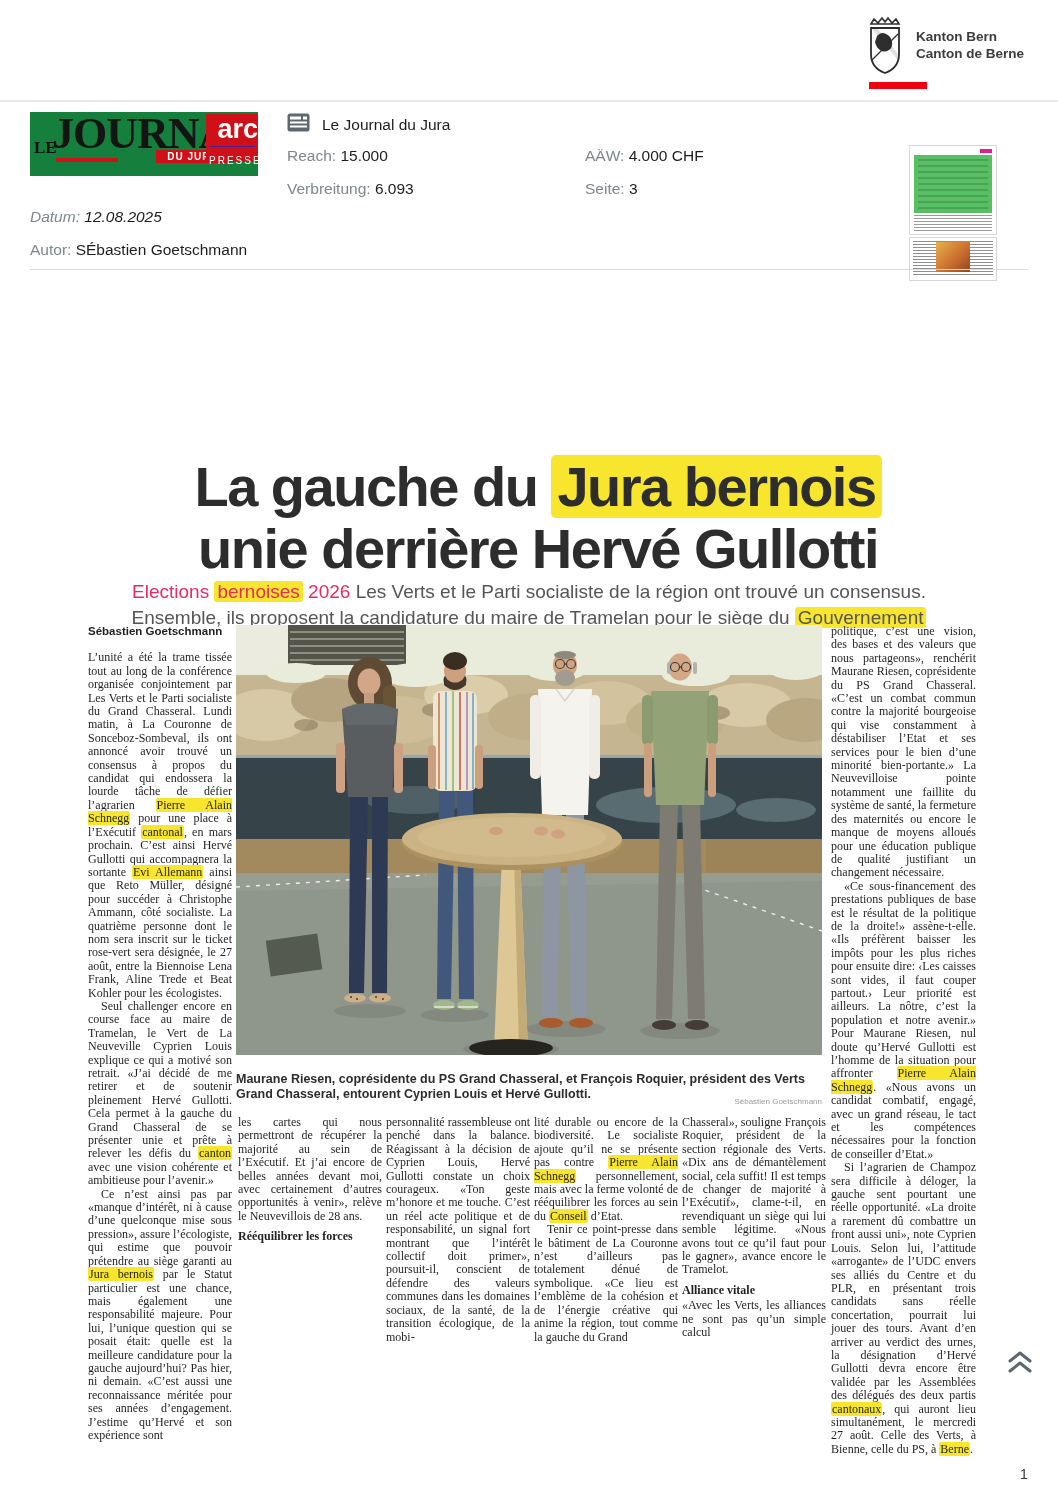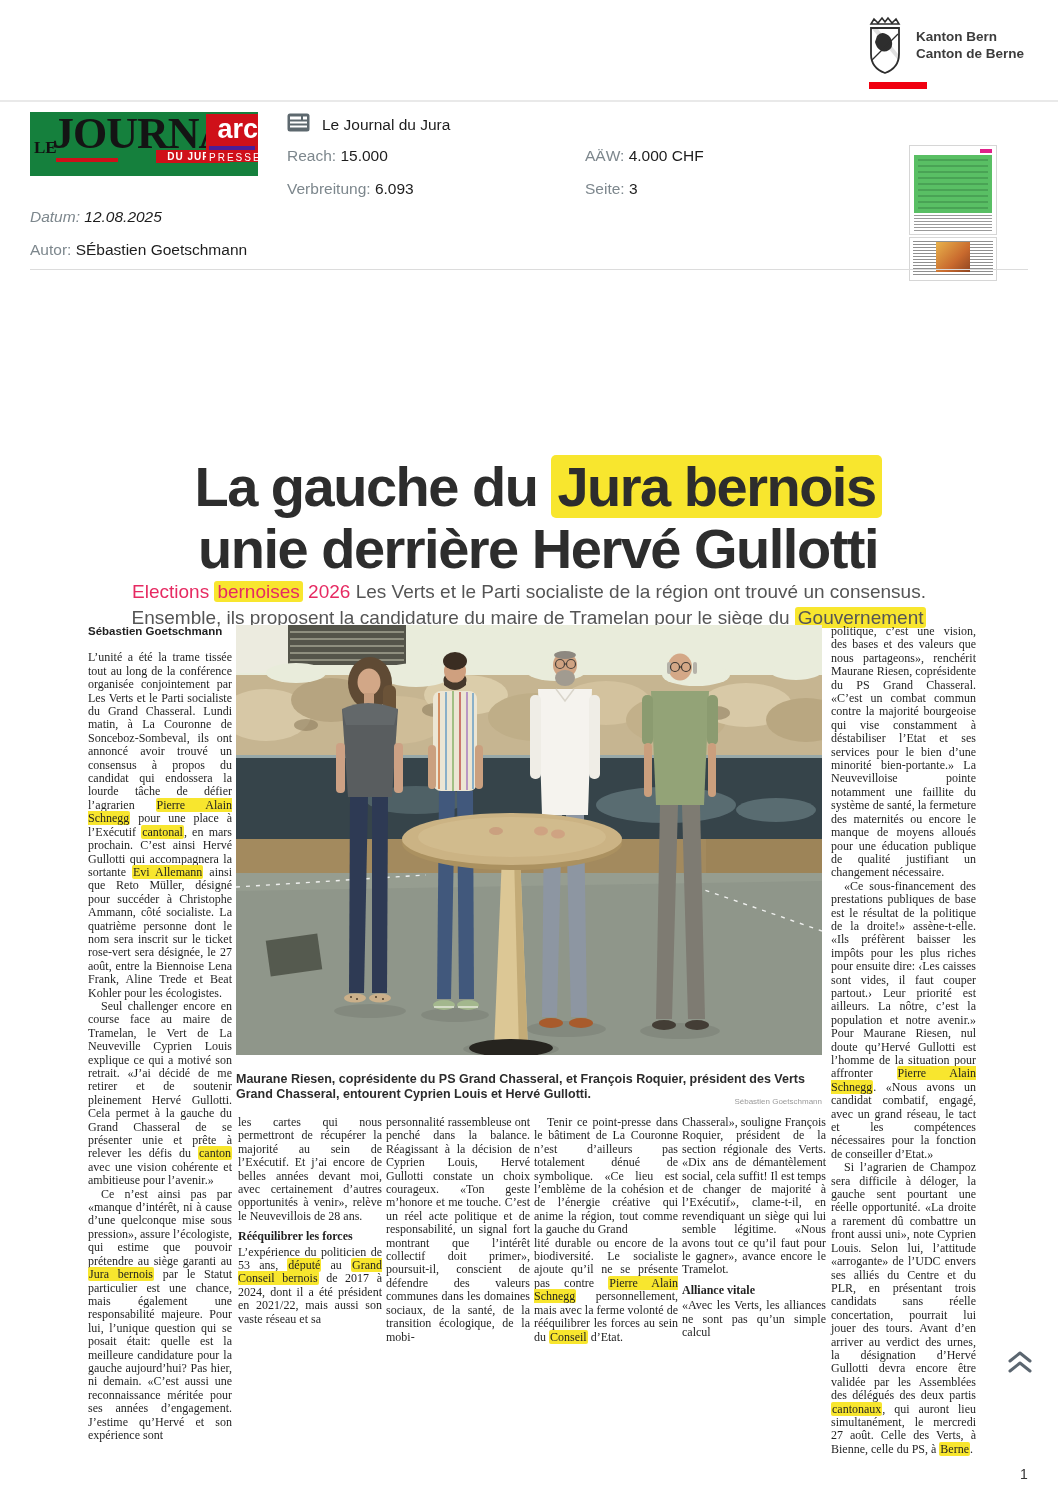--- a/index.html
+++ b/index.html
@@ -25,21 +25,21 @@
               font-weight:bold;font-size:44px;letter-spacing:-1px;color:#141414;}
   .mh-under{position:absolute;left:26px;top:46px;width:62px;height:4px;background:#cf1019;}
   .mh-dujura{position:absolute;left:126px;top:38px;width:74px;height:13px;background:#cf1019;
              color:#fff;font-weight:bold;font-size:10px;text-align:center;line-height:13px;
              letter-spacing:1px;}
   .mh-arc{position:absolute;right:0;top:2px;width:52px;height:48px;background:#cf1019;
           text-align:right;}
   .mh-arc .arc{display:block;color:#fff;font-size:27px;font-weight:bold;line-height:30px;
                font-family:"Liberation Sans",sans-serif;}
   .mh-arc .presse{display:block;color:#fff;font-size:10px;letter-spacing:2px;line-height:12px;
-                  border-top:4px solid #4c1d95;margin:2px 3px 0;padding-top:2px;}
+                  border-top:1px solid #4c1d95;margin:2px 3px 0;padding-top:8px;}
 
   
   .meta-row{position:absolute;font-size:15.5px;white-space:nowrap;}
   .meta-row .lbl{color:#7d878d;}
   .meta-row .val{color:#1d1d1d;}
   .src-row{top:113px;left:287px;display:flex;align-items:center;}
   .src-row .np-icon{margin-right:12px;display:inline-block;}
   .reach-row{top:147px;left:287px;}
   .verb-row{top:180px;left:287px;}
   .aaw-row{top:147px;left:585px;}
@@ -356,28 +356,27 @@
       <ellipse cx="322" cy="209" rx="7" ry="4.5" fill="#cfa382"></ellipse>
     </svg>
   </div>
 
   <p class="caption">Maurane Riesen, coprésidente du PS Grand Chasseral, et François Roquier, président des Verts Grand Chasseral, entourent Cyprien Louis et Hervé Gullotti.</p>
   <p class="credit">Sébastien Goetschmann</p>
 
   <div class="col col2">
       <div class="blk para"><span>les cartes qui nous permettront de récupérer la majorité au sein de l’Exécutif. Et j’ai encore de belles années devant moi, avec certainement d’autres opportunités à venir», relève le Neuvevillois de 28 ans.</span></div>
       <div class="blk subhead"><span>Rééquilibrer les forces</span></div>
-      <div class="blk para"><span>L’expérience du politicien de 53 ans, </span><span class="hl">député</span><span> au </span><span class="hl">Grand Conseil bernois</span><span> de 2017 à 2024, dont il a été président en 2021/22, mais aussi son vaste réseau et sa</span></div>
     </div>
   <div class="col col3">
       <div class="blk para"><span>personnalité rassembleuse ont penché dans la balance. Réagissant à la décision de Cyprien Louis, Hervé Gullotti constate un choix courageux. «Ton geste m’honore et me touche. C’est un réel acte politique et de responsabilité, un signal fort montrant que l’intérêt collectif doit primer», poursuit-il, conscient de défendre des valeurs communes dans les domaines sociaux, de la santé, de la transition écologique, de la mobi-</span></div>
     </div>
   <div class="col col4">
+      <div class="blk para"><span>lité durable ou encore de la biodiversité. Le socialiste ajoute qu’il ne se présente pas contre </span><span class="hl">Pierre Alain Schnegg</span><span> personnellement, mais avec la ferme volonté de rééquilibrer les forces au sein du </span><span class="hl">Conseil</span><span> d’Etat.</span></div>
       <div class="blk para indent"><span>Tenir ce point-presse dans le bâtiment de La Couronne n’est d’ailleurs pas totalement dénué de symbolique. «Ce lieu est l’emblème de la cohésion et de l’énergie créative qui anime la région, tout comme la gauche du Grand</span></div>
-      <div class="blk para"><span>lité durable ou encore de la biodiversité. Le socialiste ajoute qu’il ne se présente pas contre </span><span class="hl">Pierre Alain Schnegg</span><span> personnellement, mais avec la ferme volonté de rééquilibrer les forces au sein du </span><span class="hl">Conseil</span><span> d’Etat.</span></div>
     </div>
   <div class="col col5">
       <div class="blk para"><span>Chasseral», souligne François Roquier, président de la section régionale des Verts. «Dix ans de démantèlement social, cela suffit! Il est temps de changer de majorité à l’Exécutif», clame-t-il, en revendiquant un siège qui lui semble légitime. «Nous avons tout ce qu’il faut pour le gagner», avance encore le Tramelot.</span></div>
       <div class="blk subhead"><span>Alliance vitale</span></div>
       <div class="blk para"><span>«Avec les Verts, les alliances ne sont pas qu’un simple calcul</span></div>
     </div>
   <div class="col col6">
       <div class="blk para"><span>politique, c’est une vision, des bases et des valeurs que nous partageons», renchérit Maurane Riesen, coprésidente du PS Grand Chasseral. «C’est un combat commun contre la majorité bourgeoise qui vise constamment à déstabiliser l’Etat et ses services pour le bien d’une minorité bien-portante.» La Neuvevilloise pointe notamment une faillite du système de santé, la fermeture des maternités ou encore le manque de moyens alloués pour une éducation publique de qualité justifiant un changement nécessaire.</span></div>
       <div class="blk para indent"><span>«Ce sous-financement des prestations publiques de base est le résultat de la politique de la droite!» assène-t-elle. «Ils préfèrent baisser les impôts pour les plus riches pour ensuite dire: ‹Les caisses sont vides, il faut couper partout.› Leur priorité est ailleurs. La nôtre, c’est la population et notre avenir.» Pour Maurane Riesen, nul doute qu’Hervé Gullotti est l’homme de la situation pour affronter </span><span class="hl">Pierre Alain Schnegg</span><span>. «Nous avons un candidat combatif, engagé, avec un grand réseau, le tact et les compétences nécessaires pour la fonction de conseiller d’Etat.»</span></div>
       <div class="blk para indent"><span>Si l’agrarien de Champoz sera difficile à déloger, la gauche sent pourtant une réelle opportunité. «La droite a rarement dû combattre un front aussi uni», note Cyprien Louis. Selon lui, l’attitude «arrogante» de l’UDC envers ses alliés du Centre et du PLR, en présentant trois candidats sans réelle concertation, pourrait lui jouer des tours. Avant d’en arriver au verdict des urnes, la désignation d’Hervé Gullotti devra encore être validée par les Assemblées des délégués des deux partis </span><span class="hl">cantonaux</span><span>, qui auront lieu simultanément, le mercredi 27 août. Celle des Verts, à Bienne, celle du PS, à </span><span class="hl">Berne</span><span>.</span></div>

